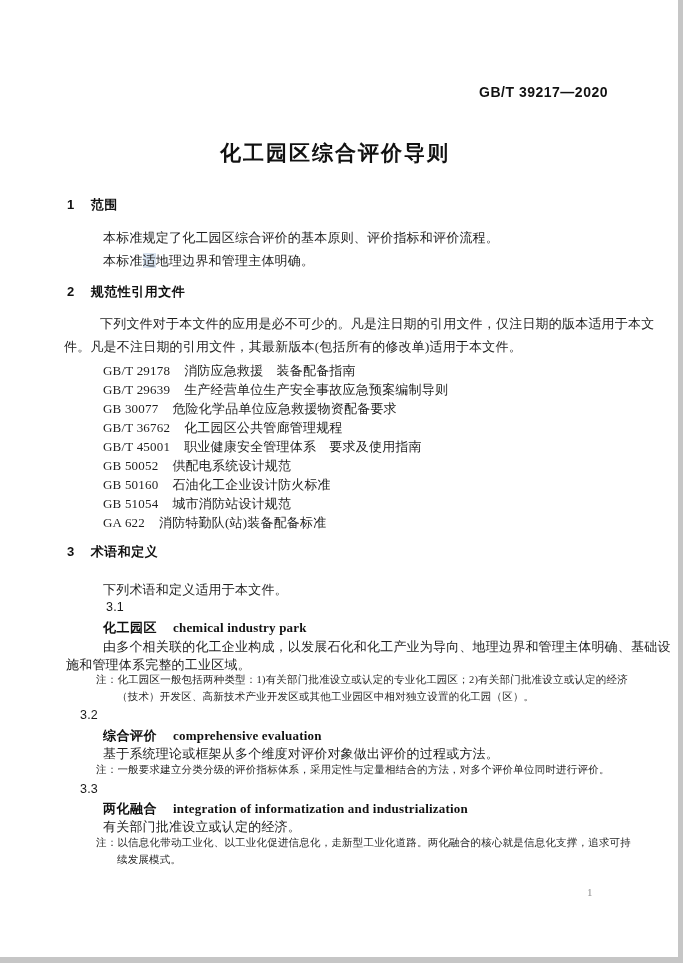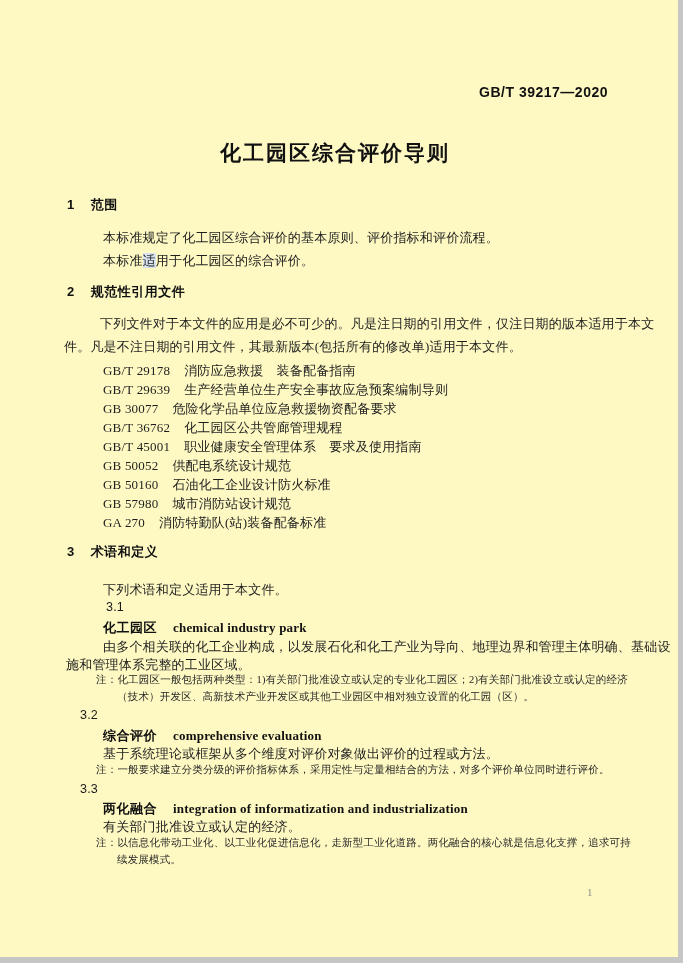--- a/index.html
+++ b/index.html
@@ -3,21 +3,21 @@
 <meta charset="utf-8">
 <style>
   html,body{margin:0;padding:0;}
   body{
     width:683px;height:963px;position:relative;overflow:hidden;
     background:#c8c8c8;
     font-family:"Liberation Serif","DejaVu Serif",serif;
   }
   .page{
     position:absolute;left:0;top:0;width:678px;height:957px;
-    background:#fef9c3;
+    background:#ffffff;
   }
   .edge-right{position:absolute;right:0;top:0;width:5px;height:963px;background:#c6c6c6;}
   .edge-bottom{position:absolute;left:0;bottom:0;width:683px;height:6px;background:#c6c6c6;}
   .line{
     position:absolute;white-space:nowrap;
     font-size:13px;color:#1e1e1e;letter-spacing:0.2px;
     font-family:"Liberation Serif","DejaVu Serif",serif;
   }
   .code-header{
     font-family:"Liberation Sans","DejaVu Sans",sans-serif;
@@ -61,38 +61,38 @@
 
   <div class="line code-header" style="top:84px;right:70px;">GB/T 39217—2020</div>
 
   <div class="doc-title">化工园区综合评价导则</div>
 
   <div class="line sec-heading" style="top:196px;left:67px;">
     <span>1</span><span class="sec-label">范围</span>
   </div>
   <div class="line" style="top:229px;left:103px;">本标准规定了化工园区综合评价的基本原则、评价指标和评价流程。</div>
   <div class="line" style="top:252px;left:103px;">
-    <span>本标准</span><span class="hl">适</span><span>用于化工园区的综合评价。</span>
+    <span>本标准</span><span class="hl">适</span><span>地理边界和管理主体明确。</span>
   </div>
 
   <div class="line sec-heading" style="top:283px;left:67px;">
     <span>2</span><span class="sec-label">规范性引用文件</span>
   </div>
   <div class="line" style="top:315px;left:100px;">下列文件对于本文件的应用是必不可少的。凡是注日期的引用文件，仅注日期的版本适用于本文</div>
   <div class="line" style="top:338px;left:64px;">件。凡是不注日期的引用文件，其最新版本(包括所有的修改单)适用于本文件。</div>
 
   <div class="line" style="top:362px;left:103px;"><span>GB/T 29178</span><span class="ref-name">消防应急救援　装备配备指南</span></div>
   <div class="line" style="top:381px;left:103px;"><span>GB/T 29639</span><span class="ref-name">生产经营单位生产安全事故应急预案编制导则</span></div>
   <div class="line" style="top:400px;left:103px;"><span>GB 30077</span><span class="ref-name">危险化学品单位应急救援物资配备要求</span></div>
   <div class="line" style="top:419px;left:103px;"><span>GB/T 36762</span><span class="ref-name">化工园区公共管廊管理规程</span></div>
   <div class="line" style="top:438px;left:103px;"><span>GB/T 45001</span><span class="ref-name">职业健康安全管理体系　要求及使用指南</span></div>
   <div class="line" style="top:457px;left:103px;"><span>GB 50052</span><span class="ref-name">供配电系统设计规范</span></div>
   <div class="line" style="top:476px;left:103px;"><span>GB 50160</span><span class="ref-name">石油化工企业设计防火标准</span></div>
-  <div class="line" style="top:495px;left:103px;"><span>GB 57980</span><span class="ref-name">城市消防站设计规范</span></div>
-  <div class="line" style="top:514px;left:103px;"><span>GA 270</span><span class="ref-name">消防特勤队(站)装备配备标准</span></div>
+  <div class="line" style="top:495px;left:103px;"><span>GB 51054</span><span class="ref-name">城市消防站设计规范</span></div>
+  <div class="line" style="top:514px;left:103px;"><span>GA 622</span><span class="ref-name">消防特勤队(站)装备配备标准</span></div>
 
   <div class="line sec-heading" style="top:543px;left:67px;">
     <span>3</span><span class="sec-label">术语和定义</span>
   </div>
   <div class="line" style="top:581px;left:103px;">下列术语和定义适用于本文件。</div>
 
   <div class="line term-num" style="top:600px;left:80px;margin-left:26px;">3.1</div>
   <div class="line" style="top:619px;left:103px;">
     <span class="term-zh">化工园区</span><span class="term-en">chemical industry park</span>
   </div>

